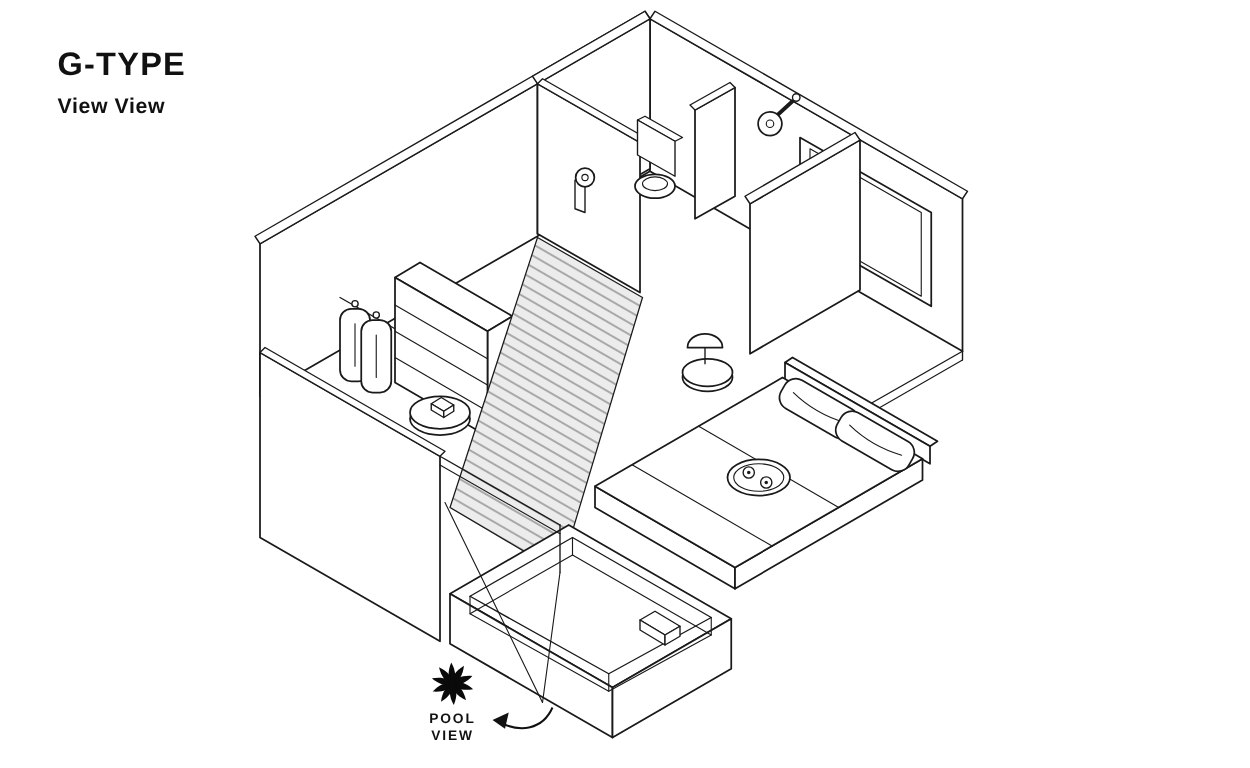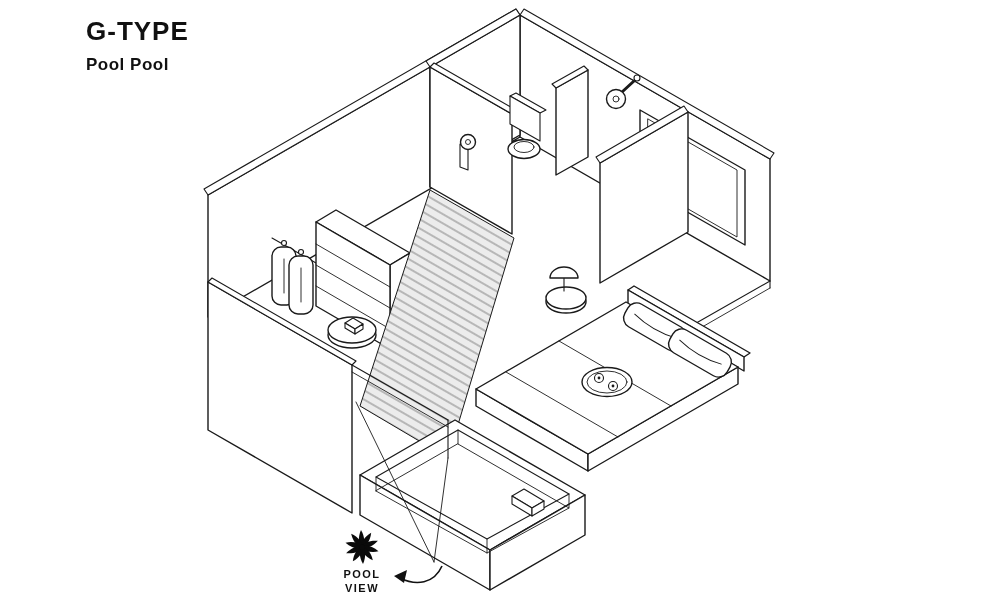--- a/index.html
+++ b/index.html
@@ -1,37 +1,37 @@
 <!DOCTYPE html>
 <html><head>
 <meta charset="utf-8">
 <style>
   html,body{margin:0;padding:0;background:#fff;}
   .canvas{
     position:relative;width:1000px;height:614px;background:#ffffff;
     font-family:"Liberation Sans",sans-serif;overflow:hidden;
   }
-  .hdr{position:absolute;left:46px;top:16px;margin-left:40px;}
+  .hdr{position:absolute;left:46px;top:36px;}
   .hdr h1{margin:0;font-size:26px;font-weight:800;letter-spacing:1px;color:#111;}
   .hdr h2{margin:8px 0 0 0;font-size:17px;font-weight:700;letter-spacing:.5px;color:#111;}
   svg{position:absolute;left:0;top:0;}
   .w{fill:#ffffff;stroke:#1a1a1a;stroke-width:1.4;stroke-linejoin:round;}
   .t{fill:#ffffff;stroke:#1a1a1a;stroke-width:1.1;stroke-linejoin:round;}
   .ln{fill:none;stroke:#1a1a1a;stroke-width:1.1;stroke-linecap:round;stroke-linejoin:round;}
   .thin{stroke-width:.9;}
   .lbl{font-size:11px;font-weight:bold;letter-spacing:1.5px;fill:#111;text-anchor:middle;}
 </style>
 </head>
 <body>
 
 <div class="canvas">
 
   <div class="hdr">
     <h1>G-TYPE</h1>
-    <h2>Pool Pool</h2>
+    <h2>View View</h2>
   </div>
 
   <svg width="1000" height="614" viewBox="0 0 1000 614">
     <defs>
       <pattern id="hatch" patternUnits="userSpaceOnUse" width="10" height="8" patternTransform="rotate(30)">
         <rect width="10" height="8" fill="#ececec"></rect>
         <line x1="0" y1="4" x2="10" y2="4" stroke="#9a9a9a" stroke-width="1.3"></line>
       </pattern>
     </defs>
 

